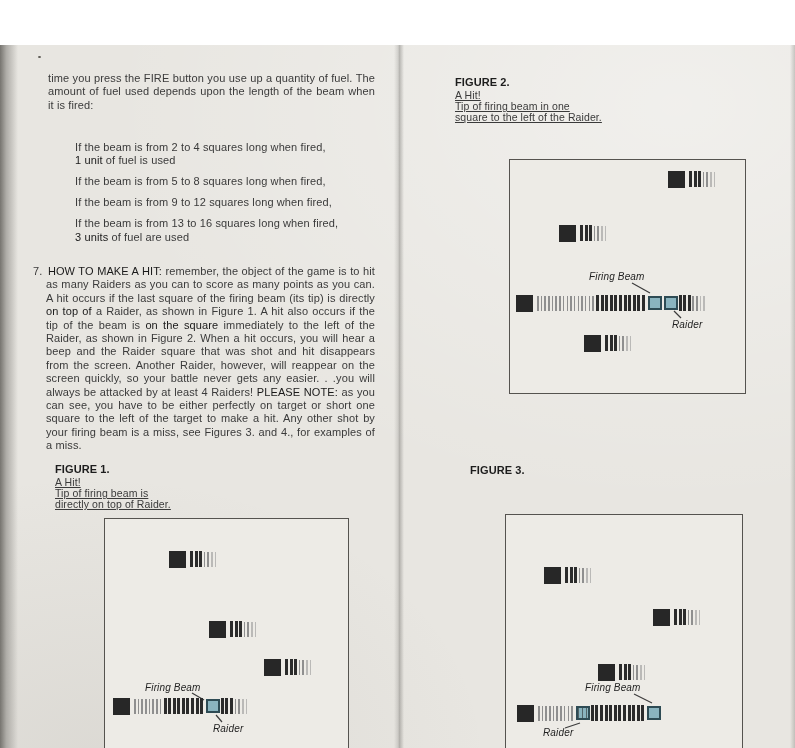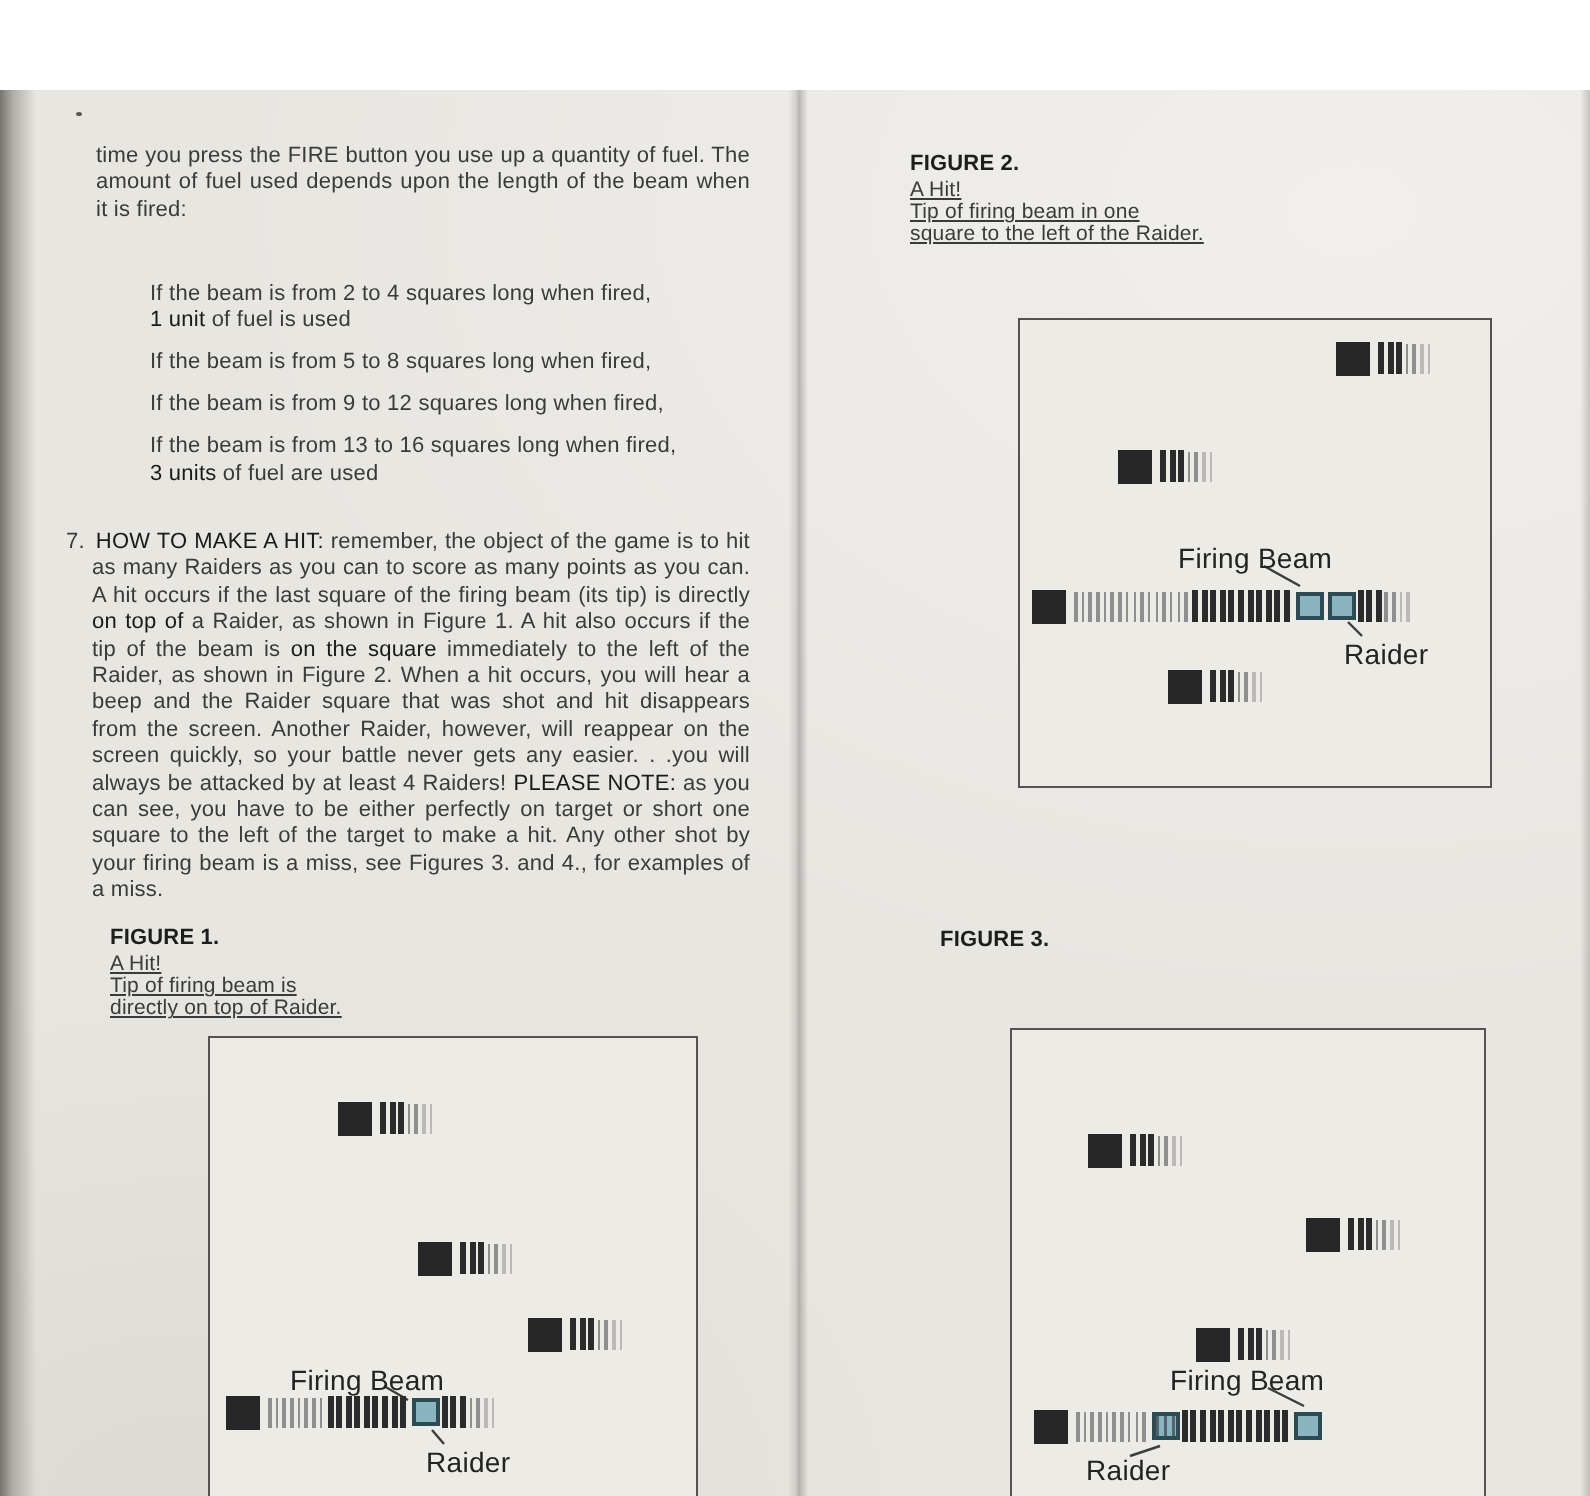--- a/index.html
+++ b/index.html
@@ -43,21 +43,21 @@
   .sprite-row{position:absolute;display:flex;align-items:center;height:18px;}
   .seg{display:inline-block;}
   .seg-square{width:17px;height:17px;background:var(--sprite-black);margin-right:4px;}
   .seg-thick{width:3px;height:16px;background:#2b2b2b;margin-right:1.6px;}
   .seg-thin{width:1.5px;height:15px;background:#8f8f8f;margin-right:2.2px;}
   .sprite-row .seg-thin:nth-last-child(-n+2){opacity:.55;}
   .seg-teal,.seg-teal-striped{width:14px;height:14px;background:var(--raider-teal);
     border:2px solid var(--teal-border);margin:0 1px;}
   .seg-teal-striped{background-image:repeating-linear-gradient(to right,
     rgba(35,35,35,.55) 0px, rgba(35,35,35,.55) 1.5px, rgba(0,0,0,0) 1.5px, rgba(0,0,0,0) 4px);}
-  .fig-label{position:absolute;font-size:14px;letter-spacing:.15px;color:#232323;white-space:nowrap;}
+  .fig-label{position:absolute;font-size:10px;letter-spacing:.15px;color:#232323;white-space:nowrap;font-style:italic;}
 
   .page-num{font-size:11px;font-weight:bold;color:#2e2e2e;}
 </style>
 </head>
 <body>
 
 <div class="spread">
   <div class="spine-shadow"></div>
   <div class="crease"></div>
   <div class="edge-right"></div>

